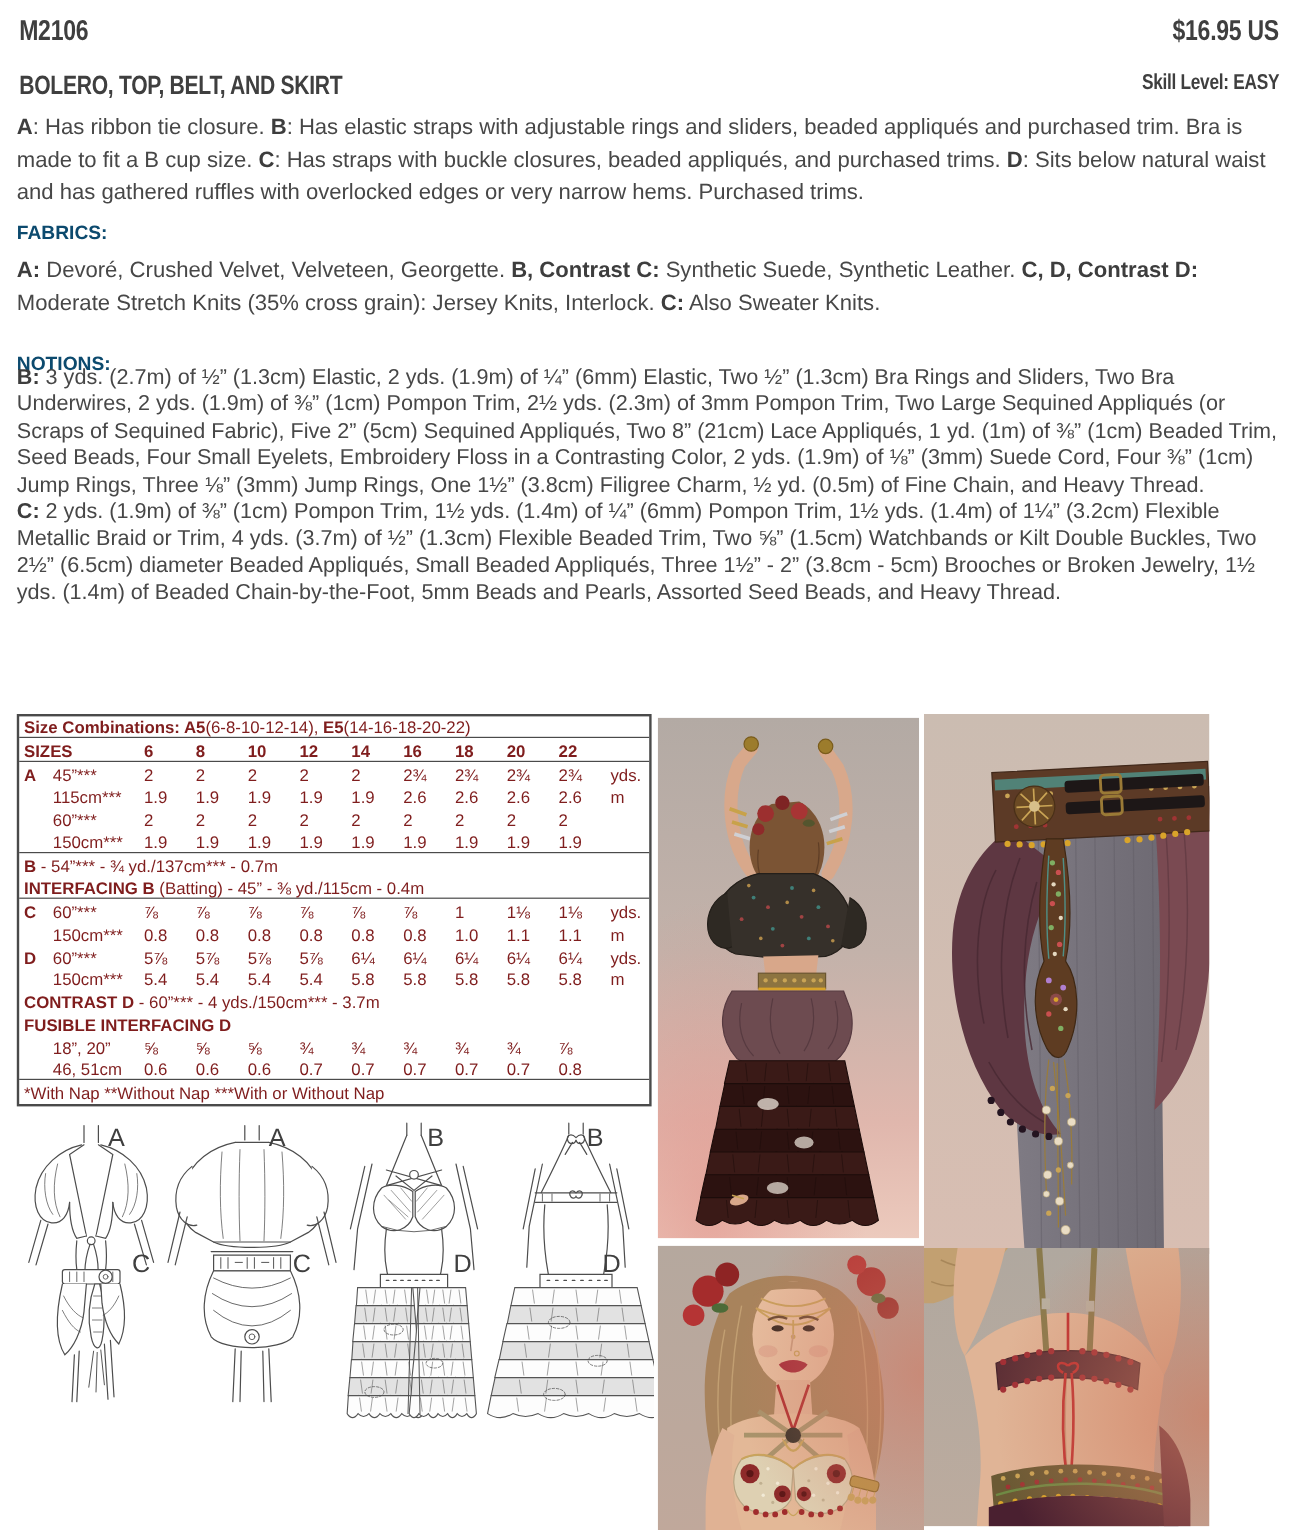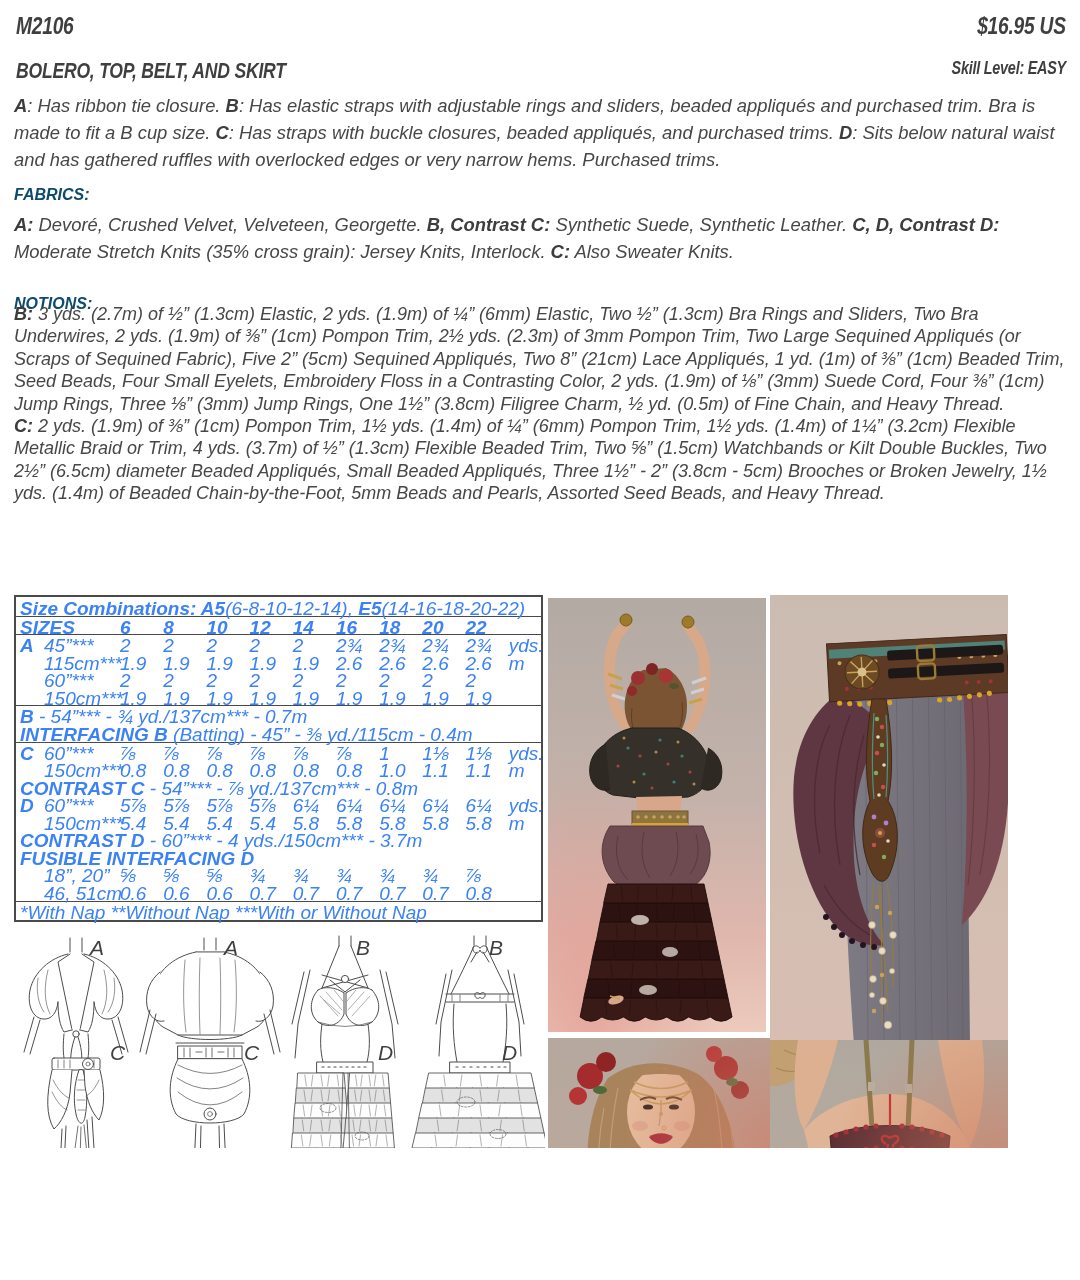--- a/index.html
+++ b/index.html
@@ -1,32 +1,32 @@
 <!DOCTYPE html>
 <html><head>
 <meta charset="utf-8">
 <style>
   html,body{margin:0;padding:0;background:#fff;}
-  #page{position:relative;width:1080px;height:1148px;background:#fff;overflow:hidden;
-        font-family:"Liberation Sans","DejaVu Sans",sans-serif;color:#464646;font-style:italic;}
+  #page{position:relative;width:1080px;height:1280px;background:#fff;overflow:hidden;
+        font-family:"Liberation Sans","DejaVu Sans",sans-serif;color:#464646;}
   .cond{font-weight:bold;letter-spacing:-.3px;display:inline-block;transform:scaleX(.8);transform-origin:left center;color:#3f3f3f;}
   .cond-r{transform-origin:right center;}
   .abs{position:absolute;}
   #pattern-number{left:16px;top:12px;font-size:24px;}
   #price{right:14px;top:12px;font-size:24px;text-align:left;}
   #title{left:16px;top:58px;font-size:22px;}
   #skill{right:14px;top:58px;font-size:18px;text-align:right;}
   .body-text{left:14px;width:1054px;font-size:18.4px;line-height:27px;color:#474747;}
   .body-text b{color:#3d3d3d;}
   .sec-head{left:14px;font-size:16px;font-weight:bold;color:#0c4a6e;}
   #notions-block{top:303px;font-size:18px;line-height:22.4px;}
   #notions-block p{margin:0;}
   
   #size-table{left:14px;top:595px;width:529px;height:327px;border:2px solid #4a4a4a;
-      font-size:19px;color:#3b82f6;display:flex;flex-direction:column;justify-content:space-between;
+      font-size:14px;color:#7f1d1d;display:flex;flex-direction:column;justify-content:space-between;
       padding:1px 0;box-sizing:border-box;}
   .trow{display:grid;grid-template-columns:24px 76px repeat(9,43.2px) 1fr;align-items:baseline;padding:0 0 0 4px;min-height:15.8px;}
   .trow.tline{border-bottom:1.4px solid #4a4a4a;}
   .tspan{grid-column:1/-1;white-space:nowrap;}
   .tc{white-space:nowrap;}
   .tletter{font-weight:bold;}
   .tbold{font-weight:bold;}
   .sizes-label{grid-column:1/3;font-weight:bold;}
   
   #drawings{left:0;top:930px;}
@@ -156,23 +156,20 @@
         <div class="tc">0.8</div>
         <div class="tc">0.8</div>
         <div class="tc">0.8</div>
         <div class="tc">0.8</div>
         <div class="tc">0.8</div>
         <div class="tc">0.8</div>
         <div class="tc">1.0</div>
         <div class="tc">1.1</div>
         <div class="tc">1.1</div>
         <div class="tc">m</div>
-      </div>
-      <div class="trow">
-        <div class="tspan"><b>CONTRAST C</b><span> - 54”*** - ⅞ yd./137cm*** - 0.8m</span></div>
       </div>
       <div class="trow">
         <div class="tc tletter">D</div>
         <div class="tc">60”***</div>
         <div class="tc">5⅞</div>
         <div class="tc">5⅞</div>
         <div class="tc">5⅞</div>
         <div class="tc">5⅞</div>
         <div class="tc">6¼</div>
         <div class="tc">6¼</div>

